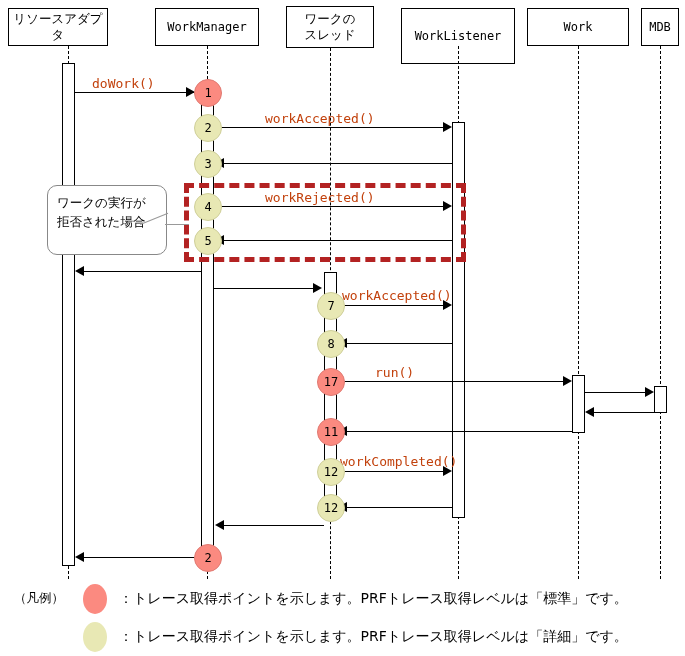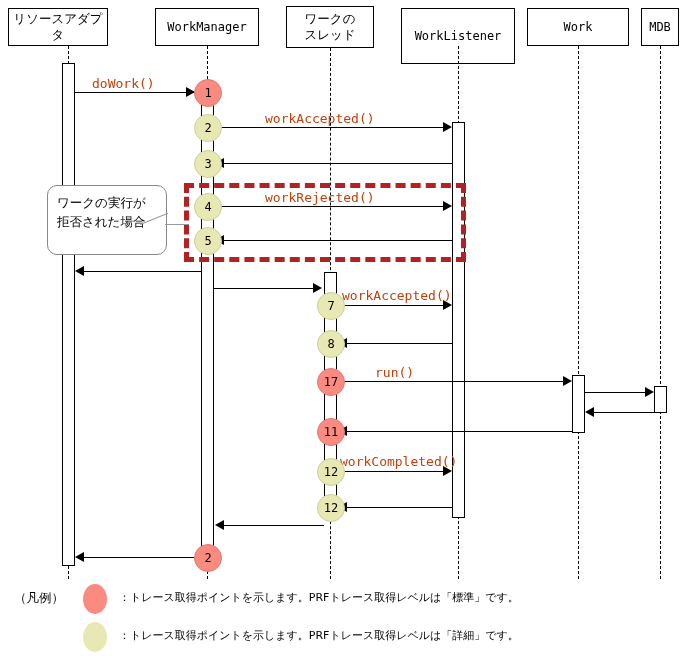--- a/index.html
+++ b/index.html
@@ -124,21 +124,21 @@
   }
   .legend-dot{
     position:absolute;
     width:24px;height:30px;
     border-radius:50%;
   }
   .legend-dot.std{background:#fb8a80;}
   .legend-dot.det{background:#e8e8b4;}
   .legend-text{
     position:absolute;
-    font-size:11px;color:#000;white-space:nowrap;
+    font-size:14px;color:#000;white-space:nowrap;
   }
 </style>
 </head>
 <body>
 
 <div id="canvas">
 
   <div class="actor-box jp" style="left:8px;top:8px;width:100px;height:38px;">リソースアダプタ</div>
 
   <div class="actor-box" style="left:155px;top:8px;width:104px;height:38px;">WorkManager</div>

